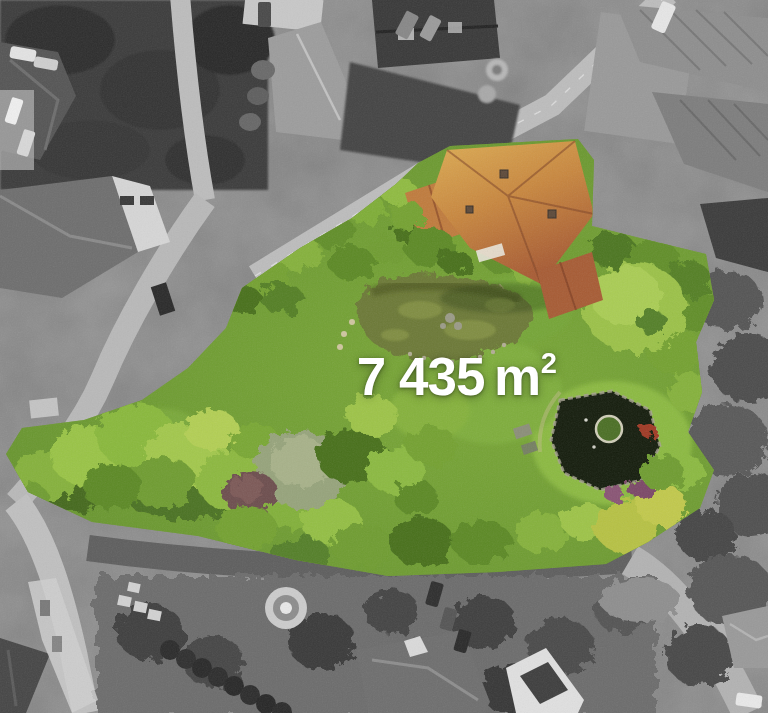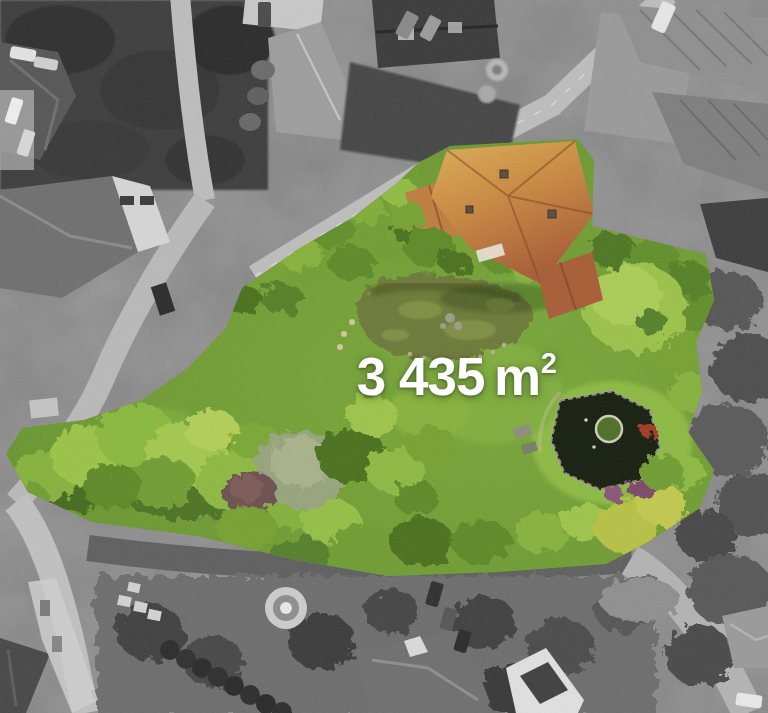--- a/index.html
+++ b/index.html
@@ -385,15 +385,15 @@
       <ellipse cx="430" cy="247" rx="25" ry="20" fill="#5d8a28"></ellipse>
       <ellipse cx="407" cy="216" rx="18" ry="14" fill="#74a232"></ellipse>
       <ellipse cx="455" cy="262" rx="16" ry="12" fill="#49711f"></ellipse>
     </g>
   </g>
 
   <rect x="0" y="0" width="768" height="713" filter="url(#grain)" opacity="0.1"></rect>
 </svg>
 
   <div class="area-label">
-    <span>3 435</span><span class="unit">m</span><sup>2</sup>
+    <span>7 435</span><span class="unit">m</span><sup>2</sup>
   </div>
 </div>
 
 </body></html>

